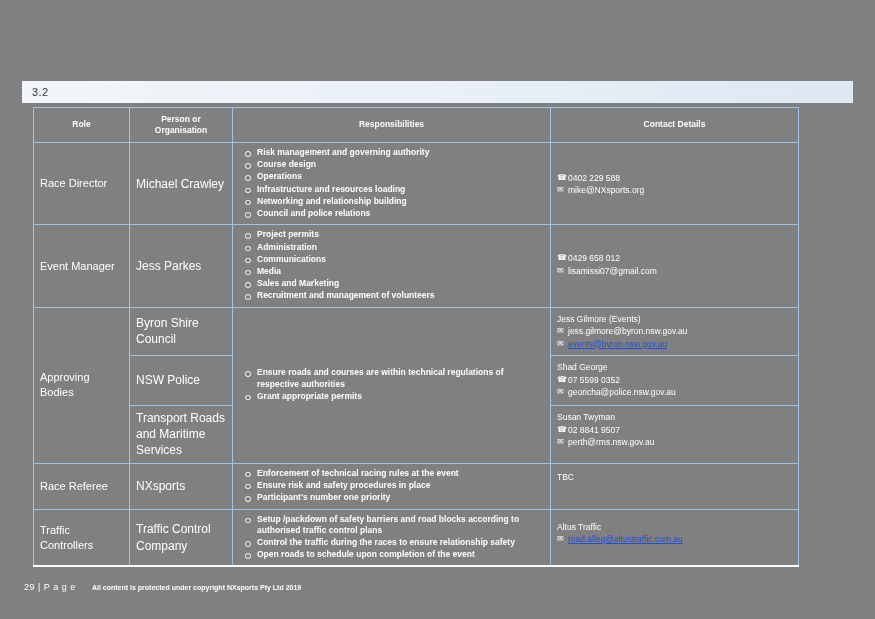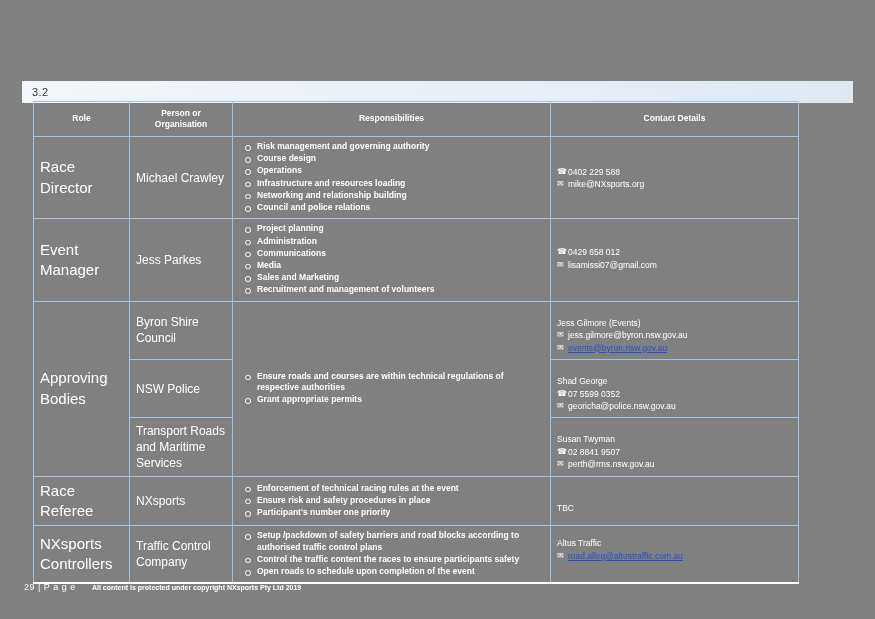--- a/index.html
+++ b/index.html
@@ -19,21 +19,21 @@
     position:absolute;left:22px;top:42px;width:831px;height:22px;
     background:linear-gradient(to right,#f2f6fa 0%,#e8eff7 55%,#dde8f3 100%);
     display:flex;align-items:center;
     font-size:11px;color:#333333;letter-spacing:.4px;
   }
   .heading .num{margin-left:10px;width:34px;}
   .heading .txt{}
 
   
   .tbl{
-    position:absolute;left:33px;top:62px;width:765px;
+    position:absolute;left:33px;top:68px;width:765px;
     border-collapse:collapse;table-layout:fixed;
     border:1px solid #ffffff;
   }
   .tbl td,.tbl th{
     border:1px solid #9dc3e6;
     vertical-align:middle;
     padding:4px 6px;
     font-size:8.5px;
     color:#ffffff;
     line-height:1.35;
@@ -47,23 +47,23 @@
     font-size:9px;
     height:26px;
     border:1px solid #8ab6e0;
     padding:3px 4px;
   }
   col.c1{width:96px}
   col.c2{width:103px}
   col.c3{width:318px}
   col.c4{width:248px}
 
-  td.role{font-size:15px;}
+  td.role{font-size:11px;}
   td.person{font-size:12px;}
-  td.contact{vertical-align:top;padding-top:16px;}
+  td.contact{vertical-align:top;padding-top:6px;}
 
   ul.resp{margin:0;padding:0;list-style:none;font-weight:bold;}
   ul.resp li{
     position:relative;padding-left:18px;margin:0 0 1px 0;
     font-size:8.5px;line-height:1.32;
   }
   ul.resp li:before{
     content:"";position:absolute;left:6px;top:4px;
     width:3.5px;height:3.5px;border:1px solid #ffffff;border-radius:50%;
   }
@@ -131,21 +131,21 @@
             <span class="ico">✉</span><span>mike@NXsports.org</span>
           </span>
         </td>
       </tr>
 
       <tr class="sep-bot" style="height:82px">
         <td class="role">Event Manager</td>
         <td class="person">Jess Parkes</td>
         <td>
           <ul class="resp">
-            <li>Project planning</li>
+            <li>Project permits</li>
             <li>Administration</li>
             <li>Communications</li>
             <li>Media</li>
             <li>Sales and Marketing</li>
             <li>Recruitment and management of volunteers</li>
           </ul>
         </td>
         <td class="contact" style="padding-top:28px">
           <span class="cline">
             <span class="ico">☎</span><span>0429 658 012</span>
@@ -205,32 +205,32 @@
       <tr class="sep-top" style="height:46px">
         <td class="role">Race Referee</td>
         <td class="person">NXsports</td>
         <td>
           <ul class="resp">
             <li>Enforcement of technical racing rules at the event</li>
             <li>Ensure risk and safety procedures in place</li>
             <li>Participant's number one priority</li>
           </ul>
         </td>
-        <td class="contact" style="padding-top:26px">
+        <td class="contact" style="padding-top:8px">
           <span class="cname">TBC</span>
         </td>
       </tr>
 
       <tr class="thick-bot" style="height:54px">
-        <td class="role">NXsports Controllers</td>
+        <td class="role">Traffic Controllers</td>
         <td class="person">Traffic Control Company</td>
         <td>
           <ul class="resp">
             <li>Setup /packdown of safety barriers and road blocks according to authorised traffic control plans</li>
-            <li>Control the traffic content the races to ensure participants safety</li>
+            <li>Control the traffic during the races to ensure relationship safety</li>
             <li>Open roads to schedule upon completion of the event</li>
           </ul>
         </td>
         <td class="contact" style="padding-top:12px">
           <span class="cname">Altus Traffic</span>
           <span class="cline">
             <span class="ico">✉</span><a class="lnk" href="#">road.alleq@altustraffic.com.au</a>
           </span>
         </td>
       </tr>

